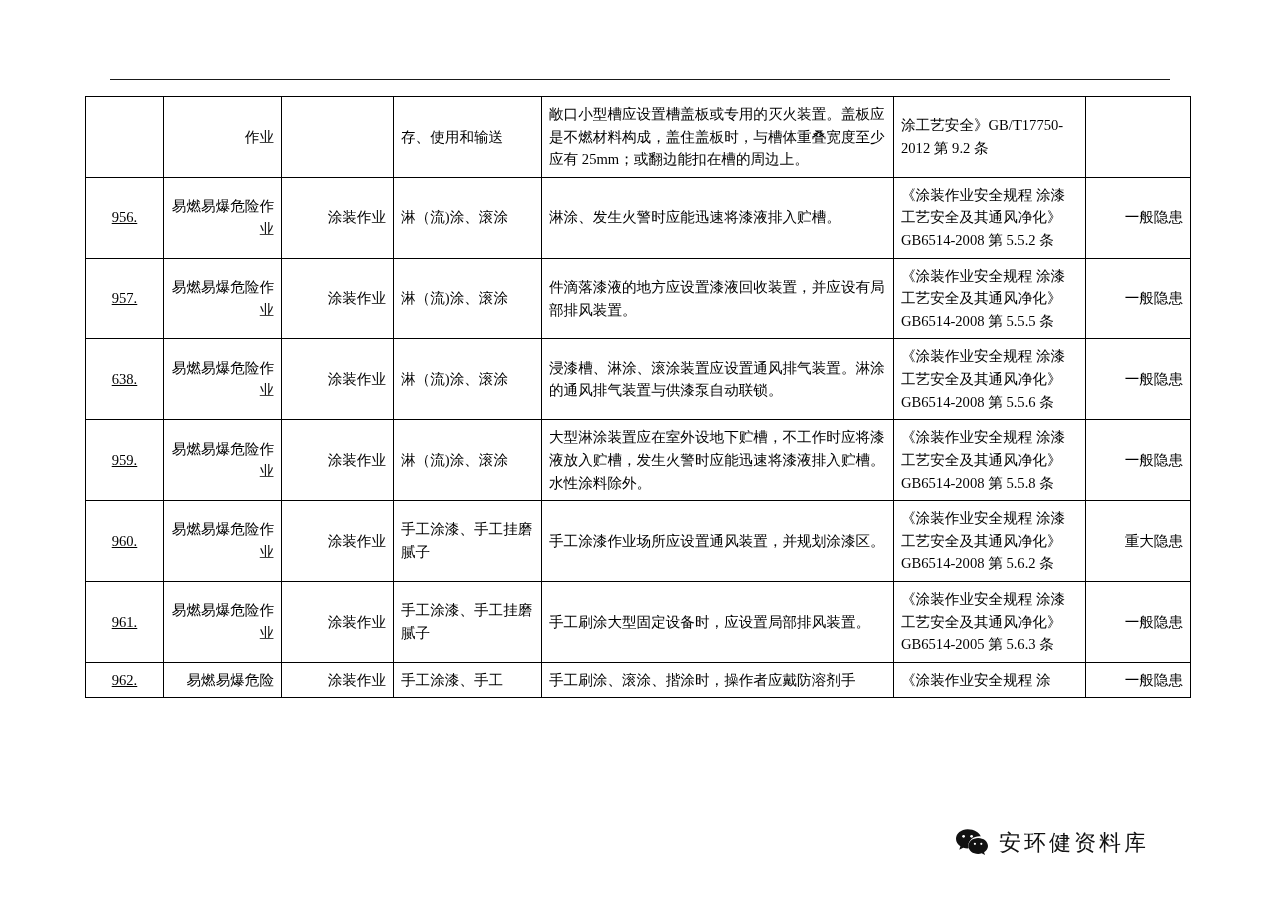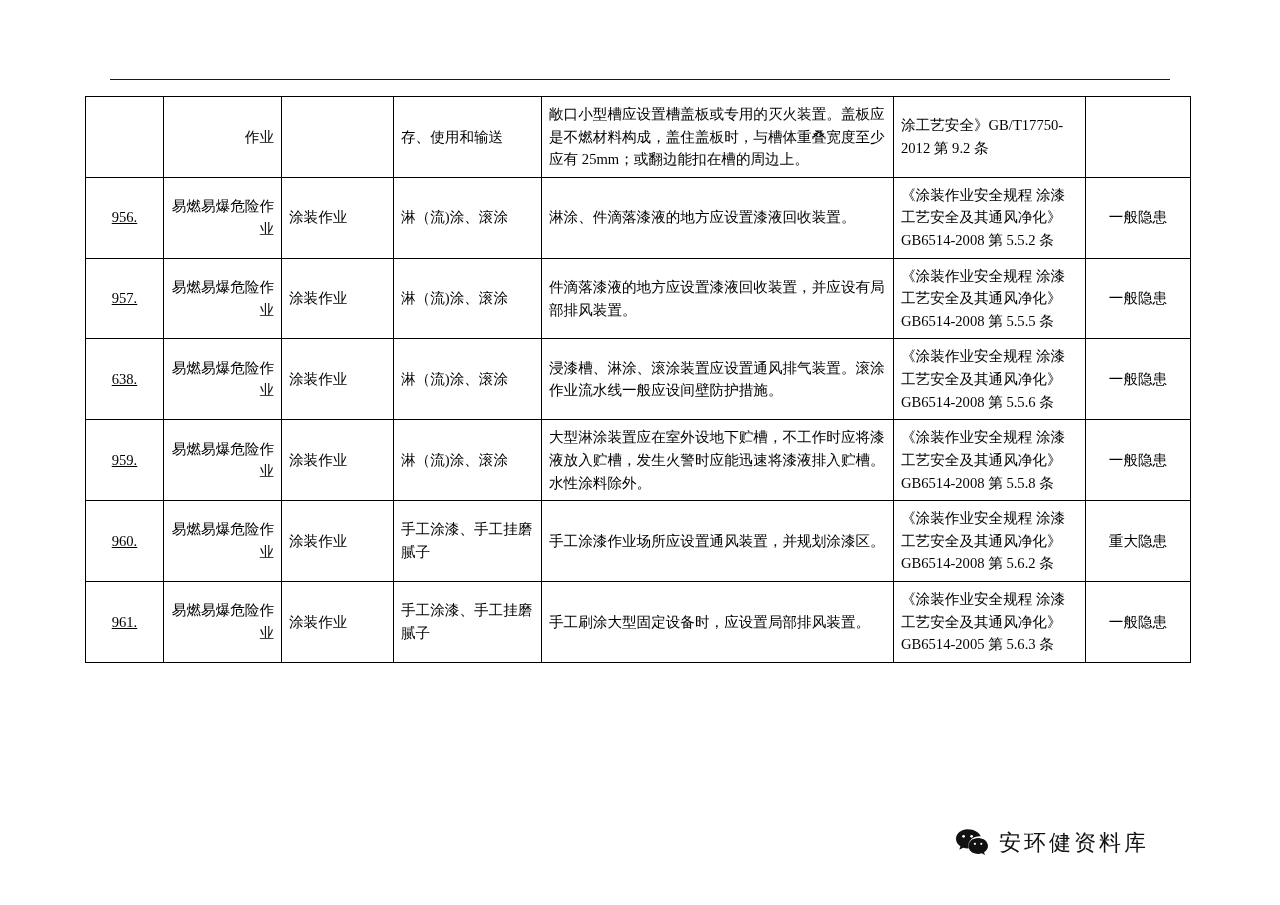--- a/index.html
+++ b/index.html
@@ -50,25 +50,25 @@
   col.c-num   { width: 78px; }
   col.c-cat   { width: 118px; }
   col.c-op    { width: 112px; }
   col.c-item  { width: 148px; }
   col.c-desc  { width: 352px; }
   col.c-ref   { width: 192px; }
   col.c-level { width: 105px; }
 
   td.num   { text-align: center; text-decoration: underline; }
   td.cat   { text-align: right; padding-left: 12px; }
-  td.op    { text-align: left; }
+  td.op    { text-align: right; }
   td.item  { text-align: left; }
   td.desc  { text-align: left; }
   td.ref   { text-align: left; }
-  td.level { text-align: center; }
+  td.level { text-align: right; }
 
   .row-partial td {
     padding-top: 4px;
     padding-bottom: 4px;
   }
 
   
   .footer-brand {
     position: absolute;
     left: 955px;
@@ -117,41 +117,41 @@
         <td class="desc">敞口小型槽应设置槽盖板或专用的灭火装置。盖板应是不燃材料构成，盖住盖板时，与槽体重叠宽度至少应有 25mm；或翻边能扣在槽的周边上。</td>
         <td class="ref">涂工艺安全》GB/T17750-2012 第 9.2 条</td>
         <td class="level"></td>
       </tr>
 
       <tr>
         <td class="num">956.</td>
         <td class="cat">易燃易爆危险作业</td>
         <td class="op">涂装作业</td>
         <td class="item">淋（流)涂、滚涂</td>
-        <td class="desc">淋涂、件滴落漆液的地方应设置漆液回收装置。</td>
+        <td class="desc">淋涂、发生火警时应能迅速将漆液排入贮槽。</td>
         <td class="ref">《涂装作业安全规程 涂漆工艺安全及其通风净化》GB6514-2008 第 5.5.2 条</td>
         <td class="level">一般隐患</td>
       </tr>
 
       <tr>
         <td class="num">957.</td>
         <td class="cat">易燃易爆危险作业</td>
         <td class="op">涂装作业</td>
         <td class="item">淋（流)涂、滚涂</td>
         <td class="desc">件滴落漆液的地方应设置漆液回收装置，并应设有局部排风装置。</td>
         <td class="ref">《涂装作业安全规程 涂漆工艺安全及其通风净化》GB6514-2008 第 5.5.5 条</td>
         <td class="level">一般隐患</td>
       </tr>
 
       <tr>
         <td class="num">638.</td>
         <td class="cat">易燃易爆危险作业</td>
         <td class="op">涂装作业</td>
         <td class="item">淋（流)涂、滚涂</td>
-        <td class="desc">浸漆槽、淋涂、滚涂装置应设置通风排气装置。滚涂作业流水线一般应设间壁防护措施。</td>
+        <td class="desc">浸漆槽、淋涂、滚涂装置应设置通风排气装置。淋涂的通风排气装置与供漆泵自动联锁。</td>
         <td class="ref">《涂装作业安全规程 涂漆工艺安全及其通风净化》GB6514-2008 第 5.5.6 条</td>
         <td class="level">一般隐患</td>
       </tr>
 
       <tr>
         <td class="num">959.</td>
         <td class="cat">易燃易爆危险作业</td>
         <td class="op">涂装作业</td>
         <td class="item">淋（流)涂、滚涂</td>
         <td class="desc">大型淋涂装置应在室外设地下贮槽，不工作时应将漆液放入贮槽，发生火警时应能迅速将漆液排入贮槽。水性涂料除外。</td>
@@ -172,20 +172,29 @@
       <tr>
         <td class="num">961.</td>
         <td class="cat">易燃易爆危险作业</td>
         <td class="op">涂装作业</td>
         <td class="item">手工涂漆、手工挂磨腻子</td>
         <td class="desc">手工刷涂大型固定设备时，应设置局部排风装置。</td>
         <td class="ref">《涂装作业安全规程 涂漆工艺安全及其通风净化》GB6514-2005 第 5.6.3 条</td>
         <td class="level">一般隐患</td>
       </tr>
 
+      <tr class="row-partial">
+        <td class="num">962.</td>
+        <td class="cat">易燃易爆危险</td>
+        <td class="op">涂装作业</td>
+        <td class="item">手工涂漆、手工</td>
+        <td class="desc">手工刷涂、滚涂、揩涂时，操作者应戴防溶剂手</td>
+        <td class="ref">《涂装作业安全规程 涂</td>
+        <td class="level">一般隐患</td>
+      </tr>
 
     </tbody>
   </table>
 
   <div class="footer-brand">
     <span class="wc-logo">
       <svg width="34" height="30" viewBox="0 0 34 30" xmlns="http://www.w3.org/2000/svg">
         <path d="M12.6 1.2C6.2 1.2 1 5.5 1 10.8c0 3 1.7 5.7 4.4 7.5l-1.1 3.4 3.9-2a14.6 14.6 0 0 0 4.4.7c.4 0 .8 0 1.2-.05-.3-.8-.45-1.7-.45-2.6 0-5.2 5-9.4 11.2-9.4.4 0 .8.02 1.2.06C24.6 4.5 19.2 1.2 12.6 1.2z" fill="#111"></path>
         <circle cx="8.6" cy="8.3" r="1.35" fill="#fff"></circle>
         <circle cx="16.6" cy="8.3" r="1.35" fill="#fff"></circle>

